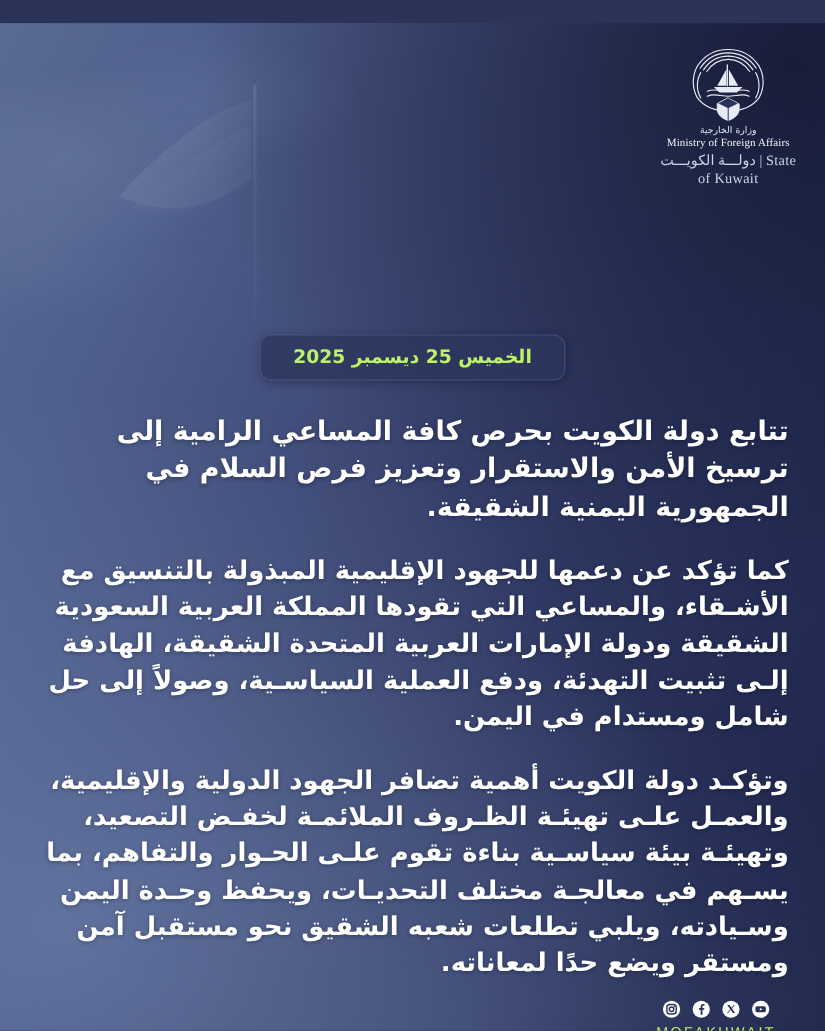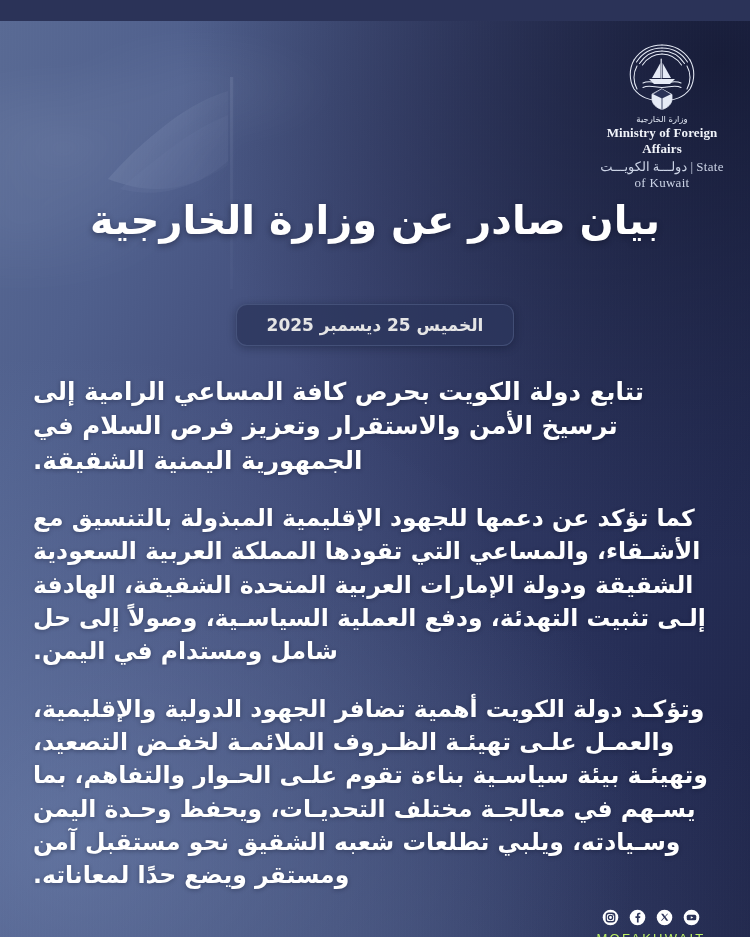--- a/index.html
+++ b/index.html
@@ -76,21 +76,21 @@
     text-align:center;
     color:#e9edf6;
   }
   .logo-emblem{ display:block; margin:0 auto; }
   .logo-ar{
     font-size:8.5px; letter-spacing:.2px; margin-top:3px;
     color:#dfe5f1; direction:rtl;
   }
   .logo-en{
     font-family:"Liberation Serif", serif;
-    font-weight:700; font-size:13px; letter-spacing:.1px;
+    font-weight:400; font-size:10px; letter-spacing:.1px;
     margin-top:1px; color:#f1f4fa;
   }
   .logo-sub{
     font-family:Liberation Serif, serif;
     font-size:13px; margin-top:2px; color:#ccd4e6;
     letter-spacing:.3px;
   }
 
   
   .headline{
@@ -106,35 +106,35 @@
 
   
   .date-wrap{
     position:absolute; top:283px; left:0; right:0;
     display:flex; justify-content:center;
   }
   .date-pill{
     direction:rtl;
     background:rgba(44,54,92,.80);
     border:1px solid rgba(120,135,180,.30);
-    color:#e5e5e5;
+    color:#bef264;
     font-size:17px;
     font-weight:700;
     padding:10px 30px;
     border-radius:11px;
     box-shadow:0 2px 8px rgba(10,14,34,.35);
     white-space:nowrap;
   }
 
   
   .body-wrap{
     position:absolute;
     top:354px; left:33px; right:33px;
     direction:rtl;
-    text-align:left;
+    text-align:right;
     color:#ffffff;
   }
   .para{
     font-size:24.5px;
     line-height:1.40;
     font-weight:700;
     text-shadow:0 1px 4px rgba(10,14,34,.35);
   }
   .para + .para{ margin-top:24px; }
   .p2{ font-size:23.5px; line-height:1.42; }
@@ -225,21 +225,20 @@
                    C33.5 69 29 65 29 60 L29 55.5 Z" fill="#e6ebf6" stroke="#e6ebf6" stroke-width="0.8"></path>
           <path d="M39 50 L30.2 55.2 L39 59.5 L47.8 55.2 Z" fill="#2b3358" stroke="none"></path>
           <path d="M39 59.5 L39 70.5" stroke="#2b3358" stroke-width="0.9"></path>
         </g>
       </svg>
       <div class="logo-ar">وزارة الخارجية</div>
       <div class="logo-en">Ministry of Foreign Affairs</div>
       <div class="logo-sub">دولـــة الكويـــت  |  State of Kuwait</div>
     </div>
 
-    <h1 class="headline">بيان صادر عن وزارة الخارجية</h1>
 
     <div class="date-wrap">
       <div class="date-pill">الخميس 25 ديسمبر 2025</div>
     </div>
 
     <div class="body-wrap">
       <p class="para p1">تتابع دولة الكويت بحرص كافة المساعي الرامية إلى ترسيخ الأمن والاستقرار وتعزيز فرص السلام في الجمهورية اليمنية الشقيقة.</p>
       <p class="para p3">كما تؤكد عن دعمها للجهود الإقليمية المبذولة بالتنسيق مع الأشـقاء، والمساعي التي تقودها المملكة العربية السعودية الشقيقة ودولة الإمارات العربية المتحدة الشقيقة، الهادفة إلـى تثبيت التهدئة، ودفع العملية السياسـية، وصولاً إلى حل شامل ومستدام في اليمن.</p>
       <p class="para p2">وتؤكـد دولة الكويت أهمية تضافر الجهود الدولية والإقليمية، والعمـل علـى تهيئـة الظـروف الملائمـة لخفـض التصعيد، وتهيئـة بيئة سياسـية بناءة تقوم علـى الحـوار والتفاهم، بما يسـهم في معالجـة مختلف التحديـات، ويحفظ وحـدة اليمن وسـيادته، ويلبي تطلعات شعبه الشقيق نحو مستقبل آمن ومستقر ويضع حدًا لمعاناته.</p>
     </div>

